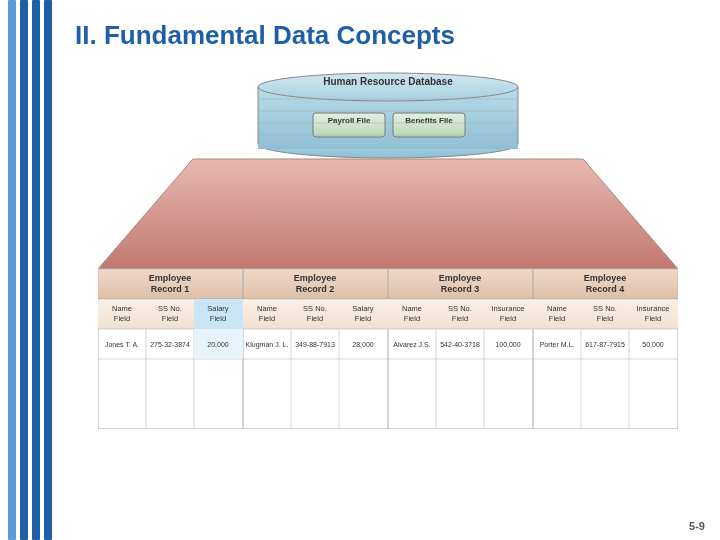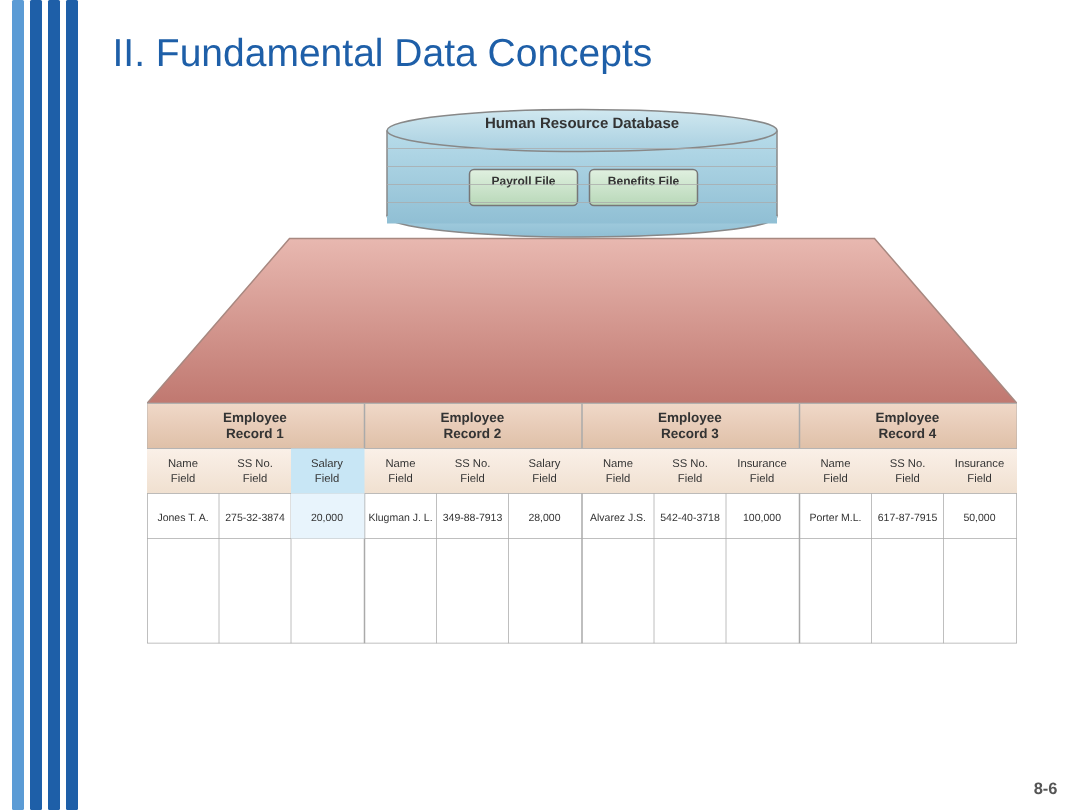--- a/index.html
+++ b/index.html
@@ -41,21 +41,21 @@
       left: 55px;
       top: 0;
       right: 0;
       bottom: 0;
       padding: 20px 20px 10px 20px;
     }
 
     
     .page-title {
       font-size: 26px;
-      font-weight: normal;
+      font-weight: bold;
       color: #1e5fa8;
       margin-bottom: 18px;
     }
 
     
     .page-number {
       position: absolute;
       bottom: 8px;
       right: 15px;
       font-size: 11px;
@@ -216,13 +216,13 @@
     <text x="410" y="278" text-anchor="middle" font-size="7" fill="#333">100,000</text>
 
     <text x="459" y="278" text-anchor="middle" font-size="7" fill="#333">Porter M.L.</text>
     <text x="507" y="278" text-anchor="middle" font-size="7" fill="#333">617-87-7915</text>
     <text x="555" y="278" text-anchor="middle" font-size="7" fill="#333">50,000</text>
 
   </svg>
 
 </div>
 
-<div class="page-number">8-6</div>
+<div class="page-number">5-9</div>
 
 </body></html>

